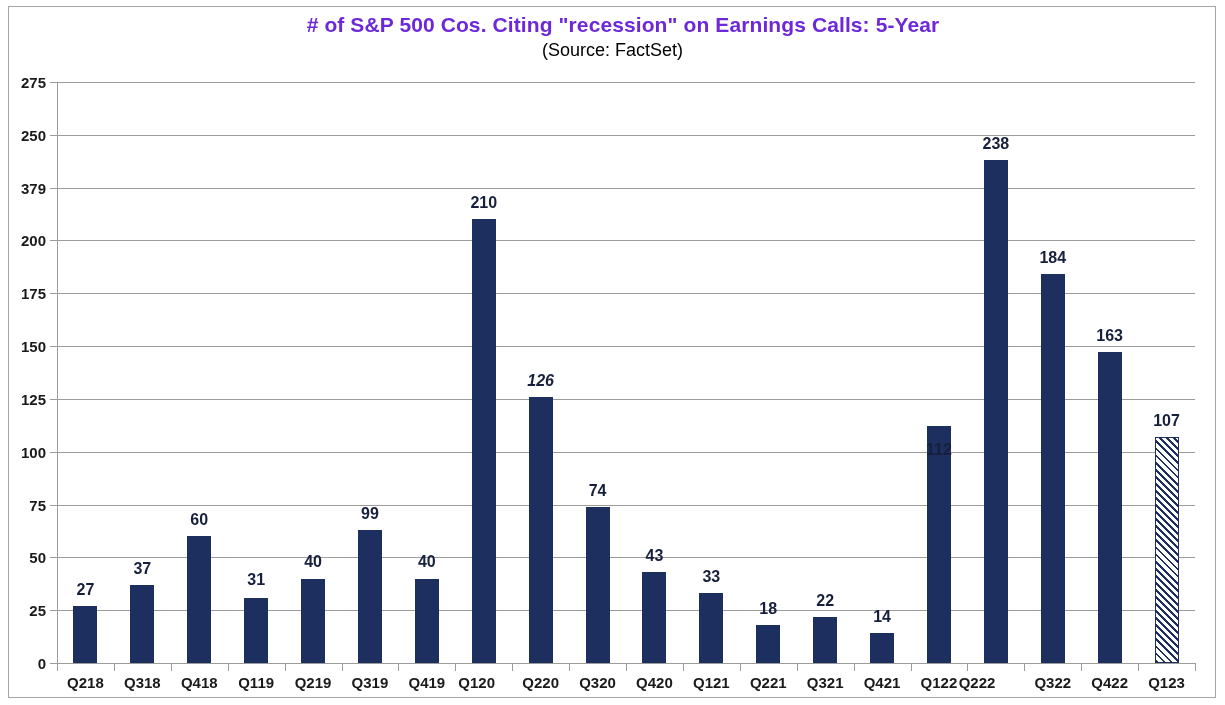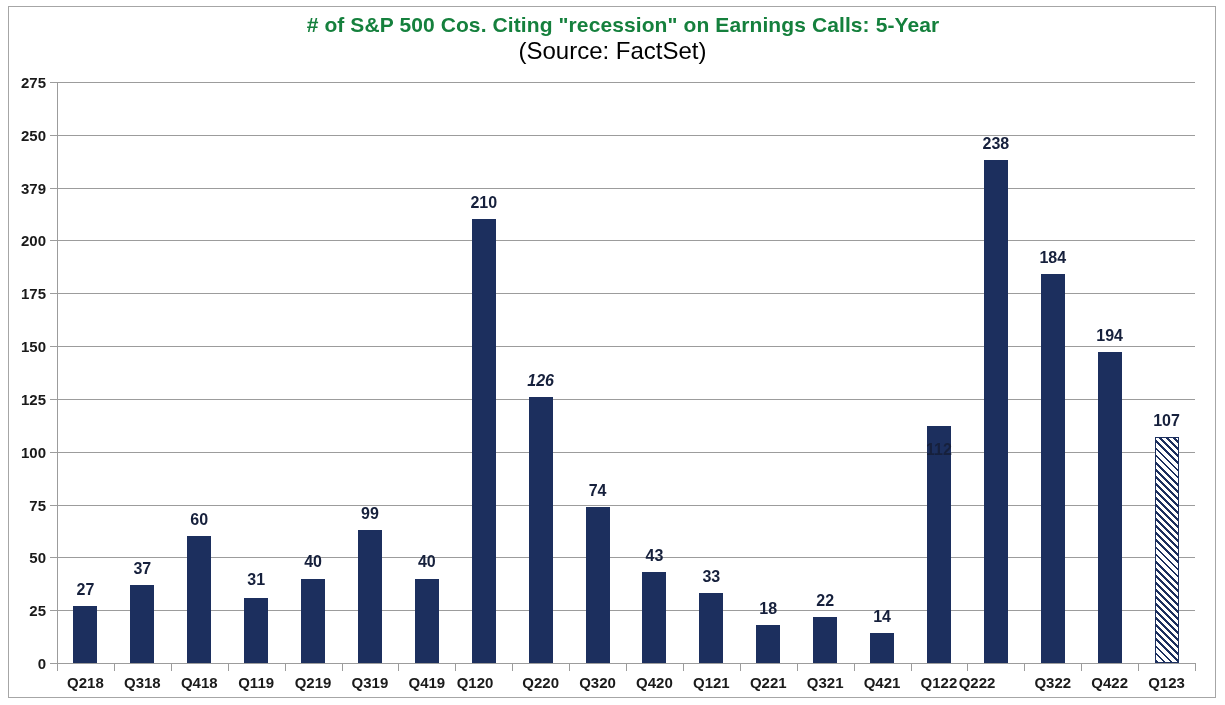--- a/index.html
+++ b/index.html
@@ -33,28 +33,28 @@
   #title-block {
     position: absolute;
     left: 0;
     top: 12px;
     width: 1225px;
     text-align: center;
   }
   #chart-title {
     font-size: 21px;
     font-weight: bold;
-    color: #15803d;
+    color: #6d28d9;
     letter-spacing: 0.1px;
     line-height: 26px;
     white-space: nowrap;
     margin-left: 21px;
   }
   #chart-subtitle {
-    font-size: 24px;
+    font-size: 18px;
     font-weight: normal;
     color: #000000;
     line-height: 25px;
     white-space: nowrap;
   }
   
   #plot-area {
     position: absolute;
     left: 57px;
     top: 82px;
@@ -229,21 +229,21 @@
       <div class="y-label" style="top: 134.818px;">250</div>
       <div class="y-tick" style="top: 82px;"></div>
       <div class="y-label" style="top: 82px;">275</div>
       <div class="x-label" style="left: 55.45px; width: 60px;">Q218</div>
       <div class="x-label" style="left: 112.35px; width: 60px;">Q318</div>
       <div class="x-label" style="left: 169.25px; width: 60px;">Q418</div>
       <div class="x-label" style="left: 226.15px; width: 60px;">Q119</div>
       <div class="x-label" style="left: 283.05px; width: 60px;">Q219</div>
       <div class="x-label" style="left: 339.95px; width: 60px;">Q319</div>
       <div class="x-label" style="left: 396.85px; width: 60px;">Q419</div>
-      <div class="x-label" style="left: 445px; width: 60px;">Q120</div>
+      <div class="x-label" style="left: 435px; width: 60px; text-align: right;">Q120</div>
       <div class="x-label" style="left: 510.65px; width: 60px;">Q220</div>
       <div class="x-label" style="left: 567.55px; width: 60px;">Q320</div>
       <div class="x-label" style="left: 624.45px; width: 60px;">Q420</div>
       <div class="x-label" style="left: 681.35px; width: 60px;">Q121</div>
       <div class="x-label" style="left: 738.25px; width: 60px;">Q221</div>
       <div class="x-label" style="left: 795.15px; width: 60px;">Q321</div>
       <div class="x-label" style="left: 852.05px; width: 60px;">Q421</div>
       <div class="x-label" style="left: 908.95px; width: 60px;">Q122</div>
       <div class="x-label" style="left: 947px; width: 60px;">Q222</div>
       <div class="x-label" style="left: 1022.75px; width: 60px;">Q322</div>
@@ -283,15 +283,15 @@
     <div class="bar-label" style="left: 510.65px; top: 371.796px; font-style: italic;">126</div>
     <div class="bar-label" style="left: 567.55px; top: 481.658px;">74</div>
     <div class="bar-label" style="left: 624.45px; top: 547.153px;">43</div>
     <div class="bar-label" style="left: 681.35px; top: 568.28px;">33</div>
     <div class="bar-label" style="left: 738.25px; top: 599.971px;">18</div>
     <div class="bar-label" style="left: 795.15px; top: 591.52px;">22</div>
     <div class="bar-label" style="left: 852.05px; top: 608.422px;">14</div>
     <div class="bar-label" style="left: 908.95px; top: 401.375px; margin-top: 40px;">112</div>
     <div class="bar-label" style="left: 965.85px; top: 135.171px;">238</div>
     <div class="bar-label" style="left: 1022.75px; top: 249.258px;">184</div>
-    <div class="bar-label" style="left: 1079.65px; top: 327.429px;">194</div>
+    <div class="bar-label" style="left: 1079.65px; top: 327.429px;">163</div>
     <div class="bar-label" style="left: 1136.55px; top: 411.938px;">107</div>
   </div>
 
 </body></html>

